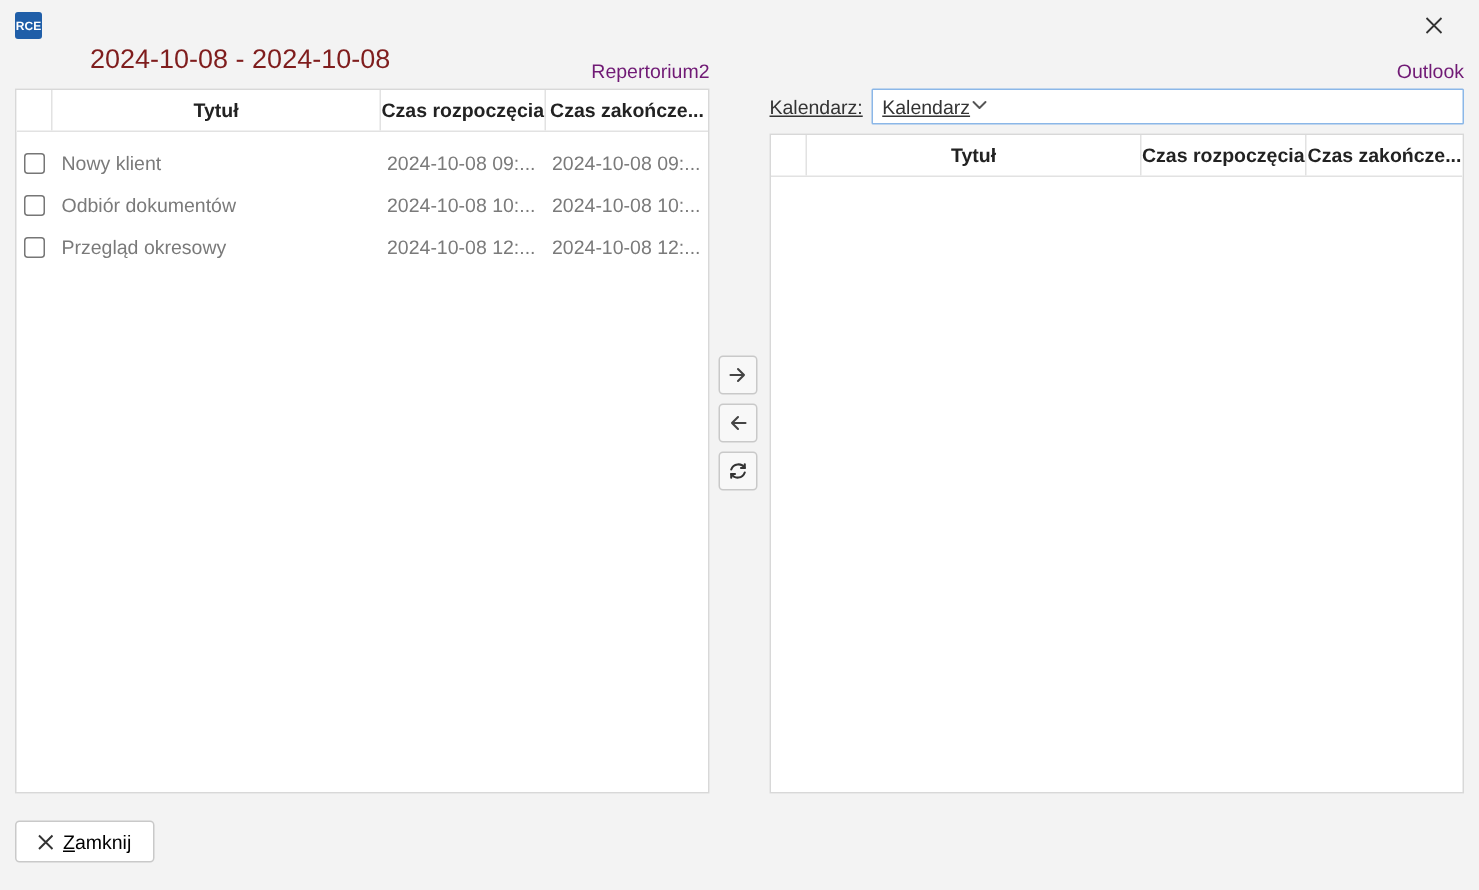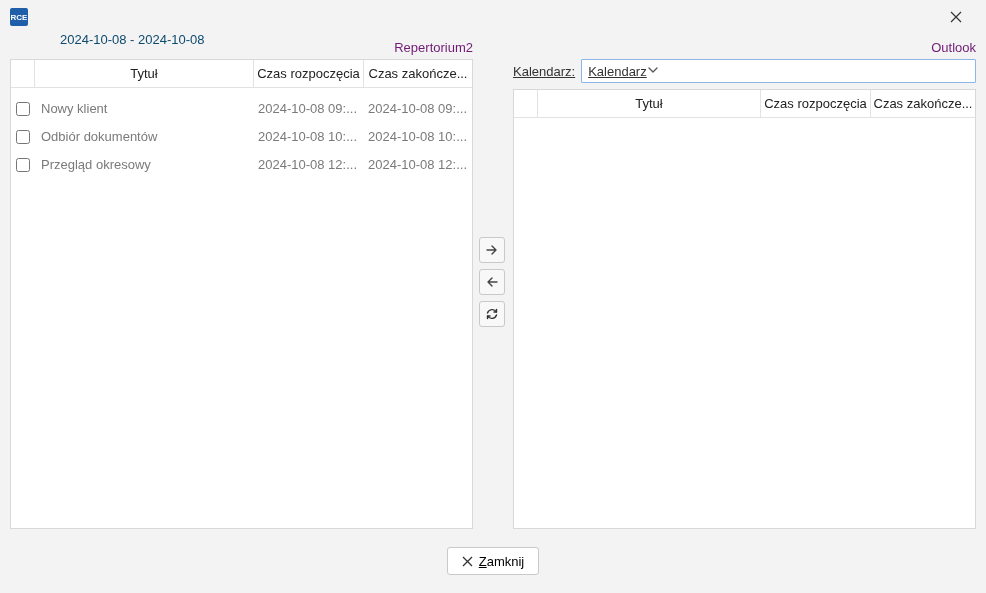--- a/index.html
+++ b/index.html
@@ -23,21 +23,21 @@
   .app-icon {
     width: 18px; height: 18px;
     background: #1f5ea8;
     border-radius: 2px;
     color: #fff;
     font-size: 8px;
     font-weight: bold;
     display: flex; align-items: center; justify-content: center;
     margin-right: 8px;
   }
-  .titlebar .title { flex: 1; font-size: 13px; color: #0c4a6e; margin-top: 44px; }
+  .titlebar .title { flex: 1; font-size: 18px; color: #7f1d1d; margin-top: 44px; }
   .close-btn {
     width: 40px; height: 30px;
     display: flex; align-items: center; justify-content: center;
     cursor: pointer;
   }
   .close-btn svg { width: 12px; height: 12px; }
 
   .content {
     display: flex;
     padding: 0 10px 10px 10px;
@@ -77,20 +77,21 @@
     border-bottom: 1px solid #e2e2e2;
     background: #fff;
     height: 28px;
   }
   .gh-cell {
     display: flex; align-items: center; justify-content: center;
     font-size: 13px; color: #222;
     border-right: 1px solid #e2e2e2;
     overflow: hidden; white-space: nowrap; text-overflow: ellipsis;
     padding: 0 4px;
+    font-weight: bold;
   }
   .gh-checkbox { width: 24px; flex: 0 0 24px; }
   .gh-title { flex: 1; }
   .gh-start { width: 110px; flex: 0 0 110px; }
   .gh-end { width: 108px; flex: 0 0 108px; border-right: none; }
 
   .grid-body { flex: 1; }
   .row {
     display: flex; height: 28px; align-items: flex-end;
     color: #7a7a7a;
@@ -110,21 +111,21 @@
     border: 1px solid #c9c9c9;
     border-radius: 3px;
     background: #f8f8f8;
     display: flex; align-items: center; justify-content: center;
     cursor: pointer;
   }
   .mbtn svg { width: 14px; height: 14px; }
 
   .footer {
     height: 44px;
-    display: flex; align-items: center; justify-content: center;
+    display: flex; align-items: center; justify-content: flex-start;
     padding: 0 10px;
   }
   .close-footer-btn {
     border: 1px solid #c9c9c9;
     background: #fff;
     border-radius: 3px;
     height: 28px;
     padding: 0 14px;
     display: flex; align-items: center; gap: 6px;
     cursor: pointer;

